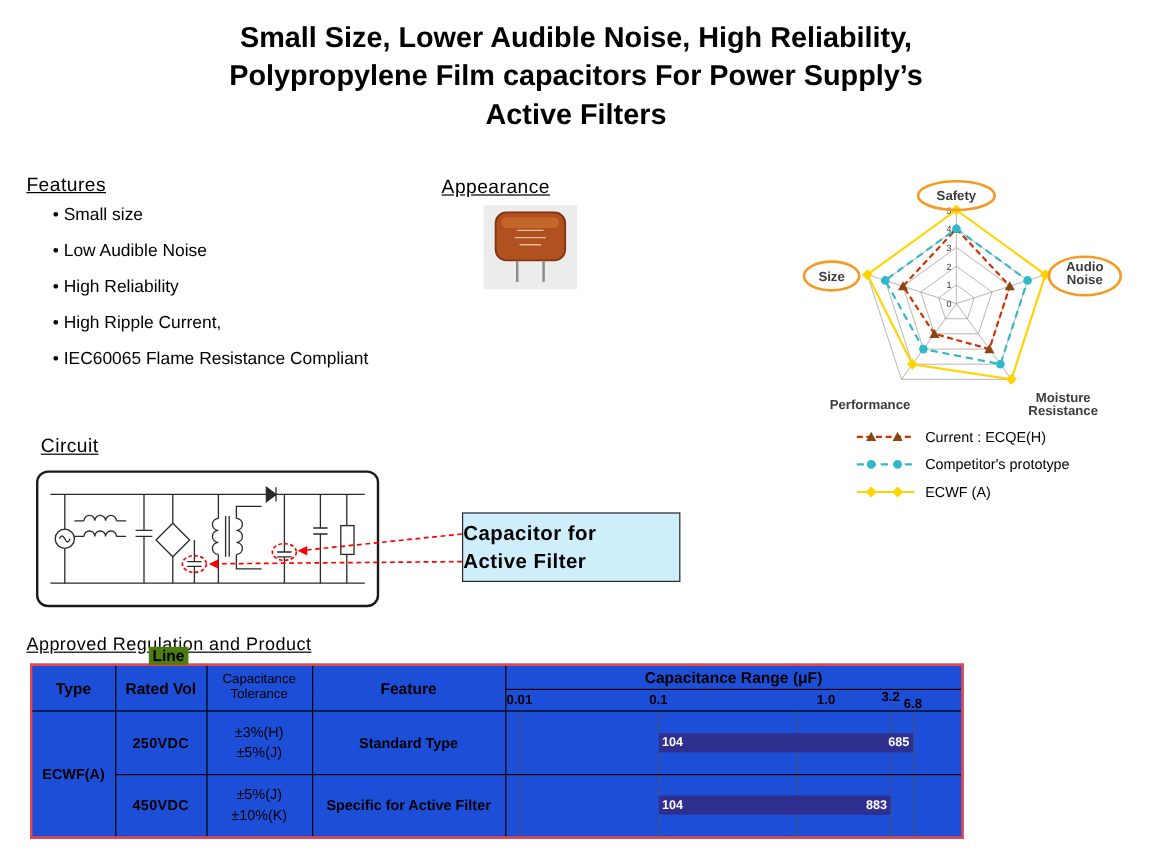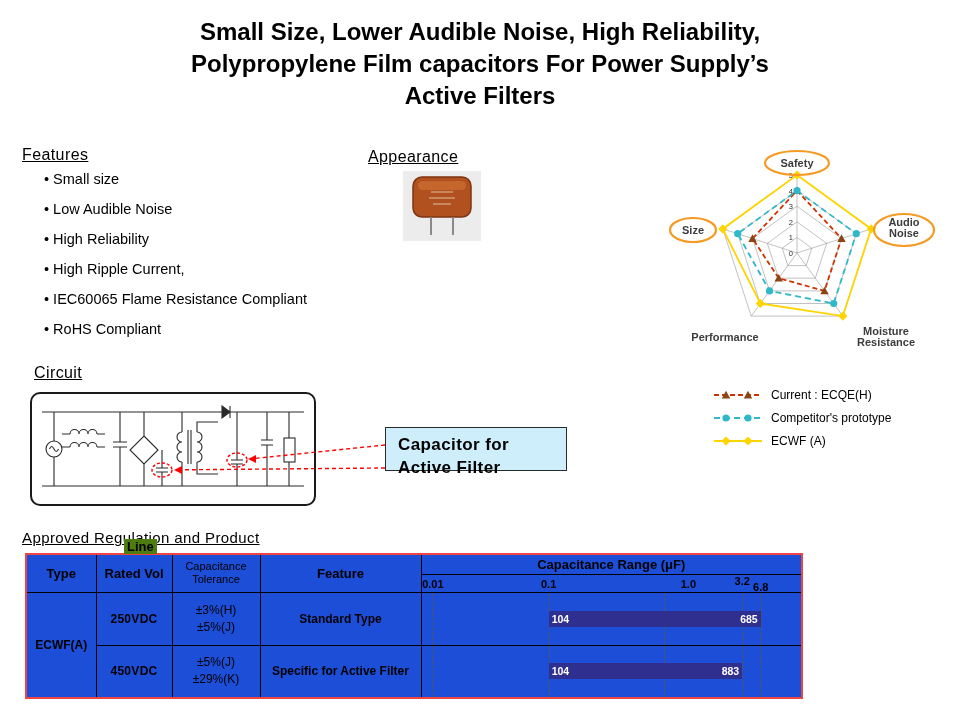--- a/index.html
+++ b/index.html
@@ -18,32 +18,32 @@
   }
   .features-h { left:22px; top:146px; }
   .features { position:absolute; left:44px; top:164px; list-style:none; }
   .features li { font-size:14.5px; line-height:30px; }
   .features li::before { content:"• "; }
   .appearance-h { left:368px; top:148px; }
   .cap-photo { position:absolute; left:403px; top:171px; width:78px; height:70px; background:#ececec; }
   .radar { position:absolute; left:655px; top:146px; }
   .radar text.tick { font:7.5px "Liberation Sans", sans-serif; fill:#333; }
   .radar text.axl { font:bold 11px "Liberation Sans", sans-serif; fill:#3c3c3c; }
-  .legend { position:absolute; left:712px; top:352px;margin-top:31px; }
+  .legend { position:absolute; left:712px; top:352px; }
   .legend-row { display:flex; align-items:center; height:23px; }
   .legend-row span { font-size:12px; margin-left:7px; white-space:nowrap; }
   .circuit-h { left:34px; top:364px; }
   .circuit-box {
     position:absolute; left:30px; top:392px; width:286px; height:114px;
     border:2px solid #1a1a1a; border-radius:10px; background:#fff;
   }
   .connector { position:absolute; left:150px; top:425px; width:240px; height:70px; pointer-events:none; }
   .callout {
-    position:absolute; left:385px; top:427px; width:182px; height:44px;
-    background:#cfeefb; border:1.5px solid #2a2a2a; padding:5px 12px;
+    position:absolute; left:385px; top:427px; width:182px; height:58px;
+    background:#cfeefb; border:1.5px solid #2a2a2a; padding:5px 0;
     font-size:17px; font-weight:bold; line-height:23px; letter-spacing:0.4px;
   }
   .table-h { left:22px; top:529px; font-size:15px; }
   .line-label {
     position:absolute; left:124px; top:539px; font-weight:bold; font-size:13px;
     background:#4d7c0f; padding:0 3px; z-index:2;
   }
   .ptable {
     position:absolute; left:25px; top:553px; border-collapse:collapse;
     table-layout:fixed; border:2px solid #ef4444; z-index:1; background:#1d4ed8;
@@ -78,21 +78,20 @@
     <div>Active Filters</div>
   </div>
 
   <div class="h features-h">Features</div>
   <ul class="features">
     <li>Small size</li>
     <li>Low Audible Noise</li>
     <li>High Reliability</li>
     <li>High Ripple Current,</li>
     <li>IEC60065 Flame Resistance Compliant</li>
-    <li>RoHS Compliant</li>
   </ul>
 
   <div class="h appearance-h">Appearance</div>
   <div class="cap-photo">
     <svg width="78" height="70" viewBox="0 0 78 70">
       <rect x="10" y="6" width="58" height="40" rx="9" fill="#b1511f" stroke="#7e3410" stroke-width="1.5"></rect>
       <rect x="15" y="10" width="48" height="9" rx="4.5" fill="#c96a30" opacity="0.85"></rect>
       <path d="M28 21 h22 M26 27 h26 M30 33 h18" stroke="#e8c9a8" stroke-width="1.2" fill="none" opacity="0.9"></path>
       <path d="M28 46 V64 M50 46 V64" stroke="#8a8a8a" stroke-width="2" fill="none"></path>
     </svg>
@@ -260,21 +259,21 @@
             <div class="bar" style="left: 33.5%; width: 55.8915%; background: rgb(47, 47, 143);">
               <span class="bl">104</span>
               <span class="br">685</span>
             </div>
           </td>
       </tr>
       <tr class="body-row">
         <td class="bold-cell">450VDC</td>
         <td class="tol-cell">
           <div>±5%(J)</div>
-          <div>±29%(K)</div>
+          <div>±10%(K)</div>
         </td>
         <td class="feat-cell">Specific for Active Filter</td>
         <td class="bar-cell">
             <i class="gridline" style="left: 3%;"></i>
             <i class="gridline" style="left: 33.5%;"></i>
             <i class="gridline" style="left: 64%;"></i>
             <i class="gridline" style="left: 84.499%;"></i>
             <i class="gridline" style="left: 89.3915%;"></i>
             <div class="bar" style="left: 33.5%; width: 50.999%; background: rgb(47, 47, 143);">
               <span class="bl">104</span>

